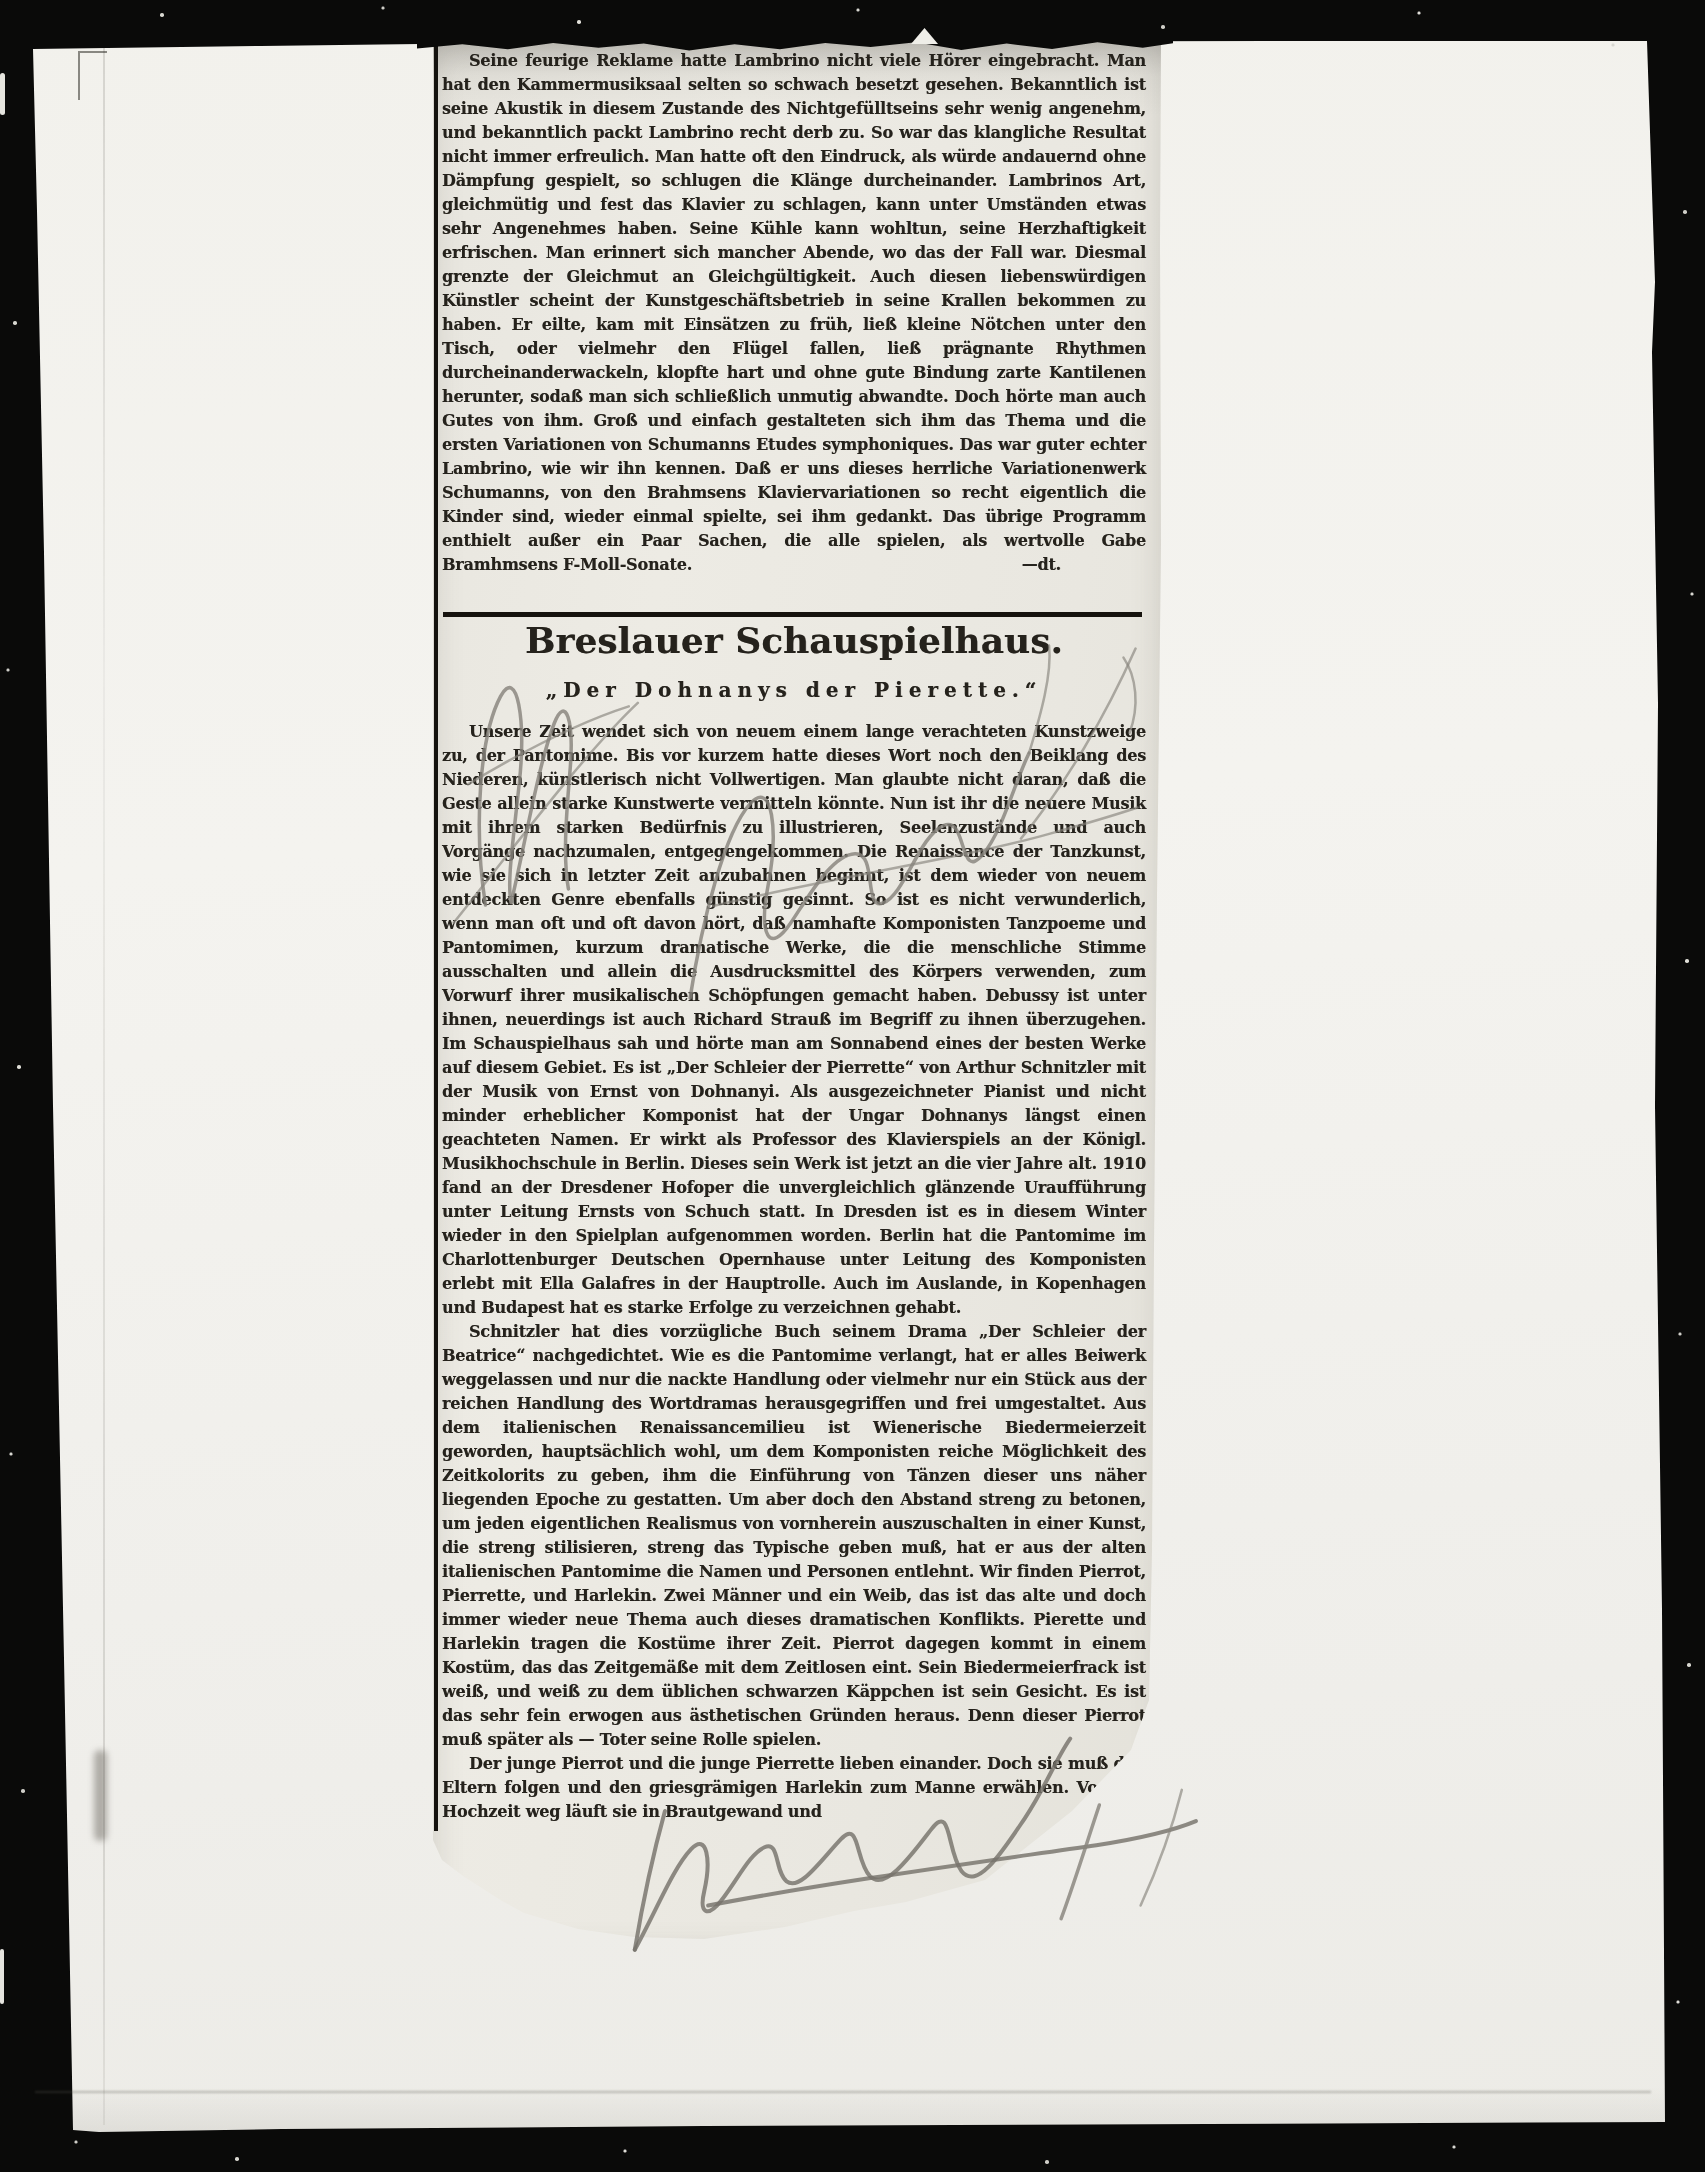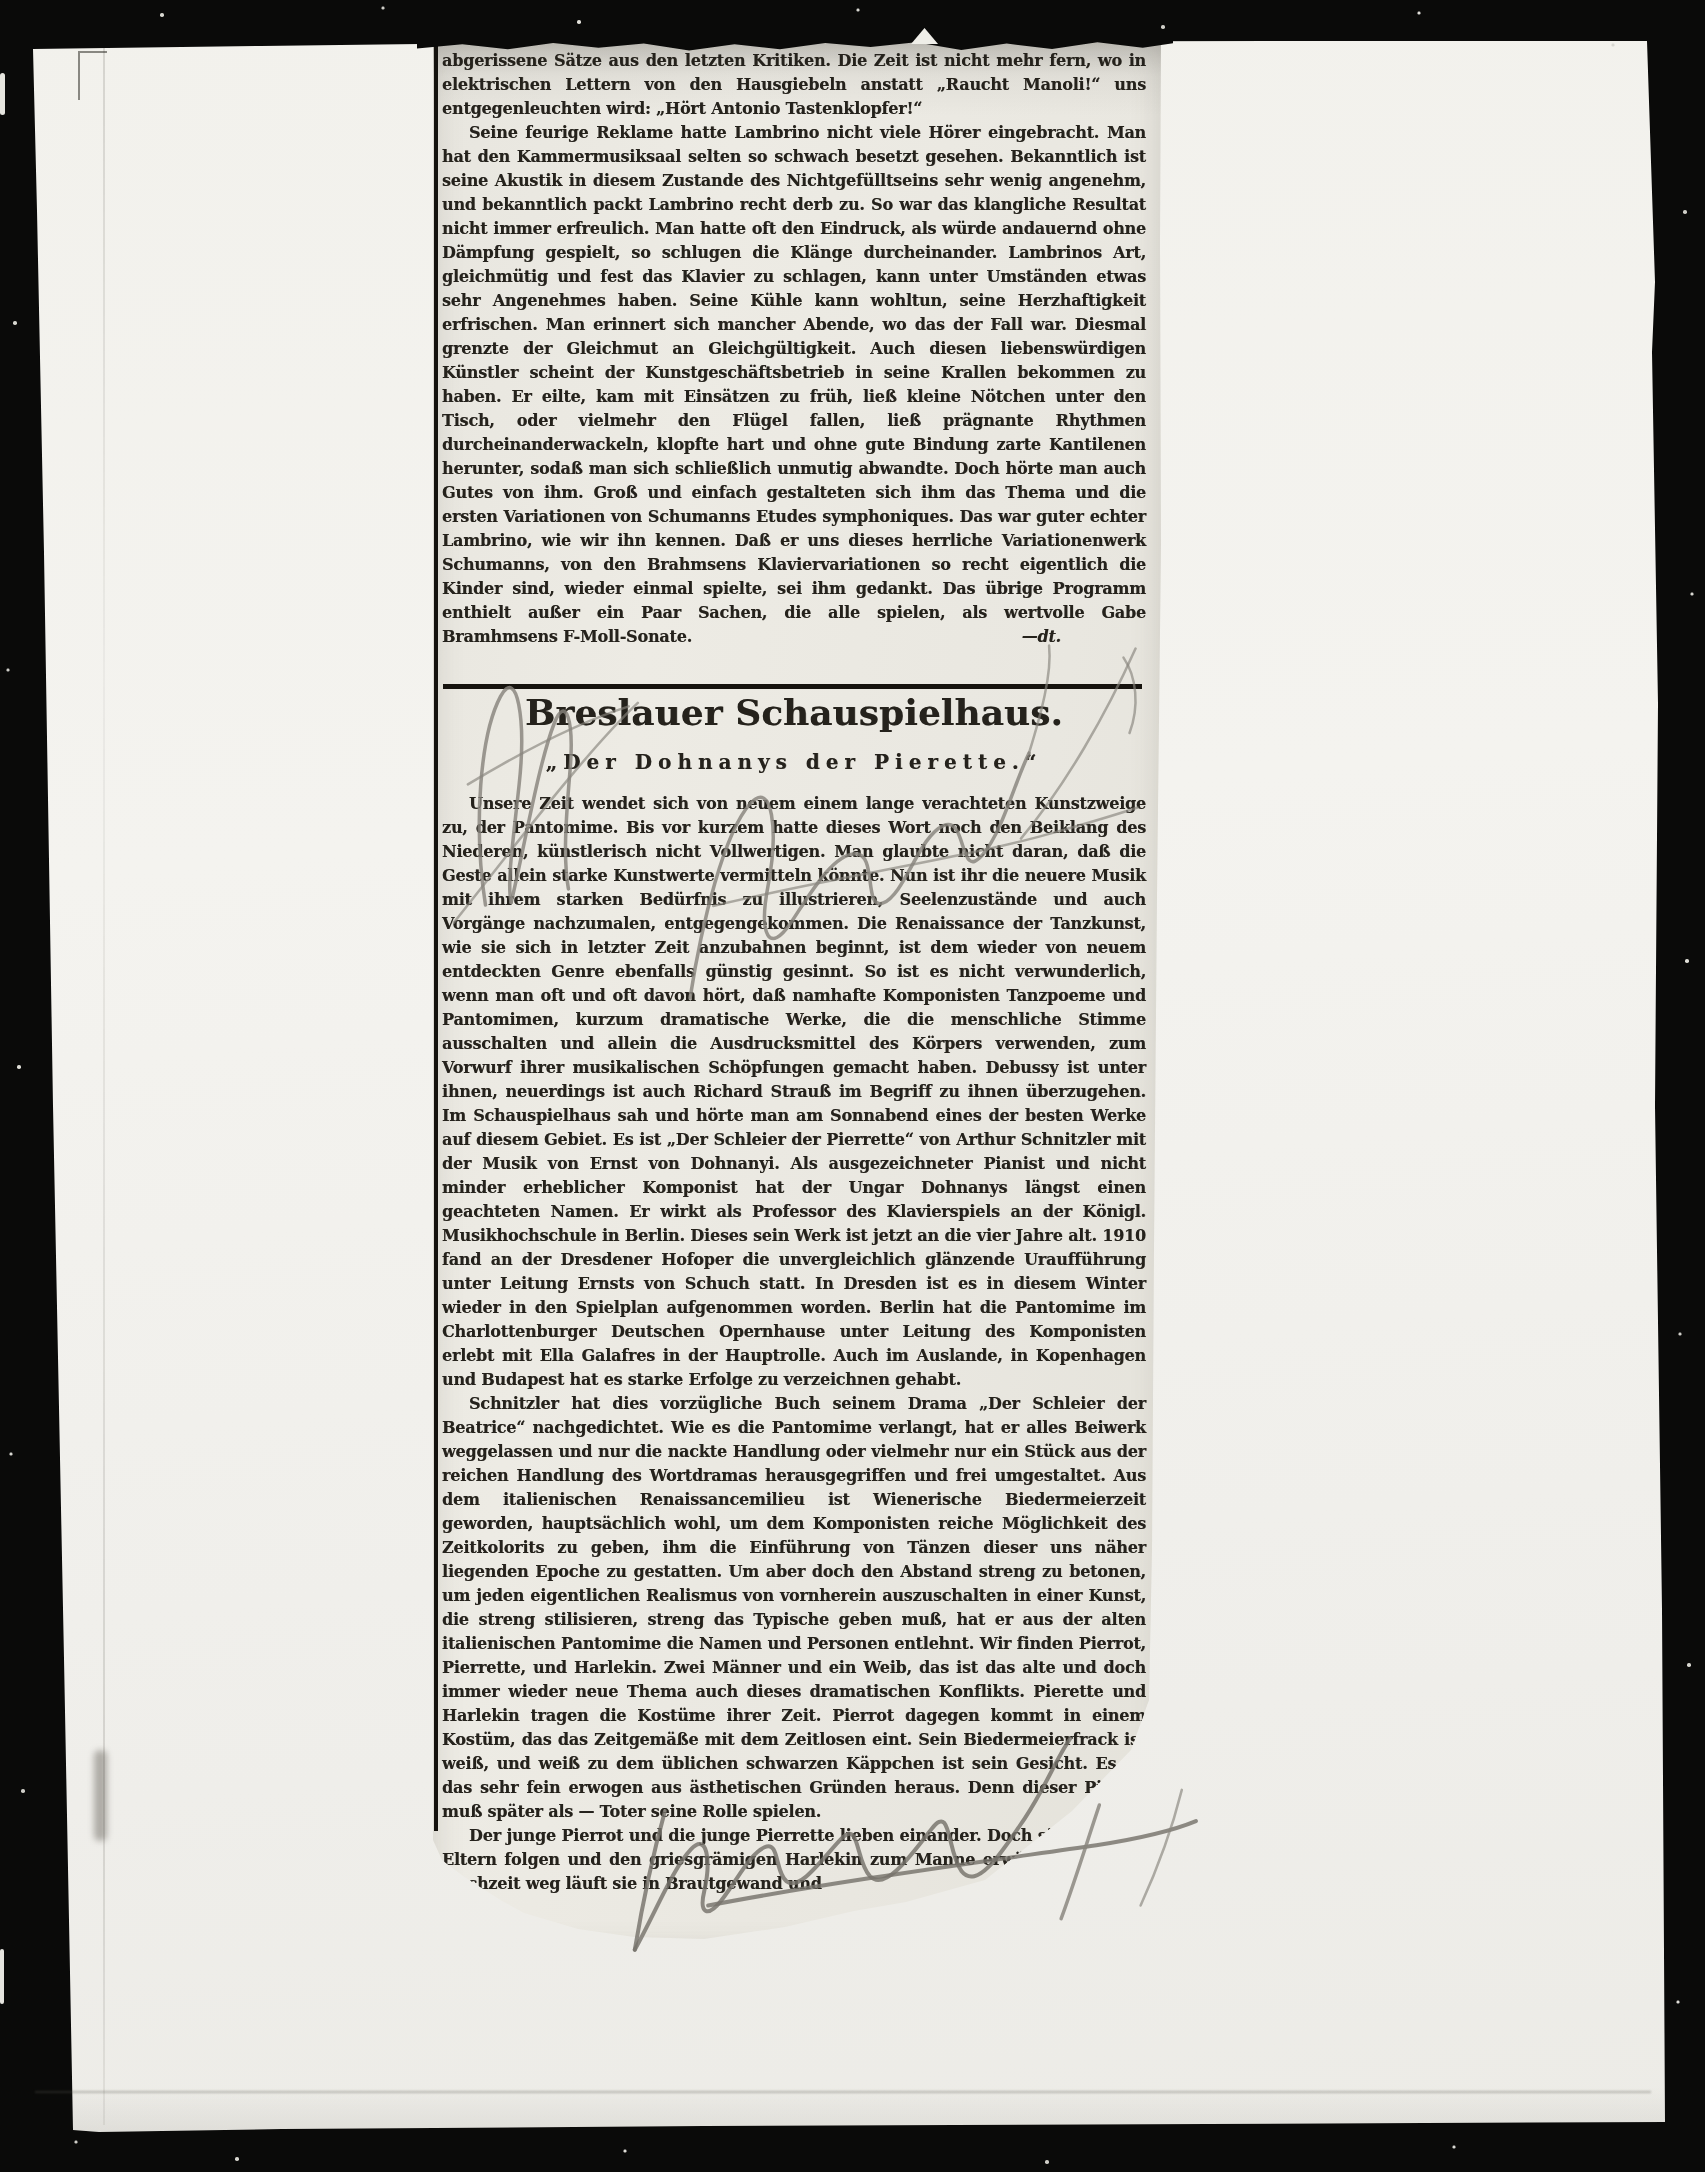--- a/index.html
+++ b/index.html
@@ -44,21 +44,21 @@
       60% 65%,54% 35%,48% 80%,42% 45%,36% 90%,30% 40%,24% 70%,18% 35%,12% 80%,6% 45%,0 75%);}
   .notch{position:absolute;left:911px;top:28px;width:27px;height:16px;z-index:4;background:#efeee8;
     clip-path:polygon(50% 0,100% 100%,0 100%);}
 
   
   .textcol{position:absolute;left:9px;top:8px;width:704px;color:#25221c;
     font-size:16px;line-height:24px;font-weight:700;text-align:justify;letter-spacing:-0.2px;
     text-shadow:0.3px 0.3px 0.5px rgba(40,36,30,0.5);}
   .textcol p{margin:0;text-indent:27px;}
   .textcol p.cont{text-indent:0;}
-  .byline{text-align:right;padding-right:85px;margin-top:-24px;height:24px;font-style:italic;}
+  .byline{text-align:right;padding-right:85px;margin-top:-24px;height:24px;}
   .rule-sep{height:5px;background:#16130e;margin:35px 4px 0 1px;}
   .headline{text-align:center;font-size:36px;line-height:34px;margin-top:6px;font-weight:700;
     letter-spacing:0;text-indent:0;}
   .subtitle{text-align:center;font-size:20px;line-height:24px;margin-top:21px;margin-bottom:18px;
     letter-spacing:6px;text-indent:0;}
 
   
   svg.handwriting{position:absolute;left:0;top:0;z-index:6;pointer-events:none;}
   .pencil{fill:none;stroke:#87847c;stroke-width:7;stroke-linecap:round;stroke-linejoin:round;opacity:0.82;}
   .pencil.thin{stroke-width:5;opacity:0.65;}
@@ -85,21 +85,20 @@
   <div class="smudge"></div>
   <div class="corner-mark"></div>
   <div class="bottom-edge-line"></div>
   <div class="sliver s1"></div>
   <div class="sliver s2"></div>
 
   <div class="clipping">
     <div class="col-rule"></div>
 
     <div class="textcol">
-      <p class="cont">abgerissene Sätze aus den letzten Kritiken. Die Zeit ist nicht mehr fern, wo in elektrischen Lettern von den Hausgiebeln anstatt „Raucht Manoli!“ uns entgegenleuchten wird: „Hört Antonio Tastenklopfer!“</p>
       <p>Seine feurige Reklame hatte Lambrino nicht viele Hörer eingebracht. Man hat den Kammermusiksaal selten so schwach besetzt gesehen. Bekanntlich ist seine Akustik in diesem Zustande des Nichtgefülltseins sehr wenig angenehm, und bekanntlich packt Lambrino recht derb zu. So war das klangliche Resultat nicht immer erfreulich. Man hatte oft den Eindruck, als würde andauernd ohne Dämpfung gespielt, so schlugen die Klänge durcheinander. Lambrinos Art, gleichmütig und fest das Klavier zu schlagen, kann unter Umständen etwas sehr Angenehmes haben. Seine Kühle kann wohltun, seine Herzhaftigkeit erfrischen. Man erinnert sich mancher Abende, wo das der Fall war. Diesmal grenzte der Gleichmut an Gleichgültigkeit. Auch diesen liebenswürdigen Künstler scheint der Kunstgeschäftsbetrieb in seine Krallen bekommen zu haben. Er eilte, kam mit Einsätzen zu früh, ließ kleine Nötchen unter den Tisch, oder vielmehr den Flügel fallen, ließ prägnante Rhythmen durcheinanderwackeln, klopfte hart und ohne gute Bindung zarte Kantilenen herunter, sodaß man sich schließlich unmutig abwandte. Doch hörte man auch Gutes von ihm. Groß und einfach gestalteten sich ihm das Thema und die ersten Variationen von Schumanns Etudes symphoniques. Das war guter echter Lambrino, wie wir ihn kennen. Daß er uns dieses herrliche Variationenwerk Schumanns, von den Brahmsens Klaviervariationen so recht eigentlich die Kinder sind, wieder einmal spielte, sei ihm gedankt. Das übrige Programm enthielt außer ein Paar Sachen, die alle spielen, als wertvolle Gabe Bramhmsens F-Moll-Sonate.</p>
       <div class="byline">—dt.</div>
 
       <div class="rule-sep"></div>
 
       <div class="headline">Breslauer Schauspielhaus.</div>
       <div class="subtitle">„Der Dohnanys der Pierette.“</div>
 
       <p>Unsere Zeit wendet sich von neuem einem lange verachteten Kunstzweige zu, der Pantomime. Bis vor kurzem hatte dieses Wort noch den Beiklang des Niederen, künstlerisch nicht Vollwertigen. Man glaubte nicht daran, daß die Geste allein starke Kunstwerte vermitteln könnte. Nun ist ihr die neuere Musik mit ihrem starken Bedürfnis zu illustrieren, Seelenzustände und auch Vorgänge nachzumalen, entgegengekommen. Die Renaissance der Tanzkunst, wie sie sich in letzter Zeit anzubahnen beginnt, ist dem wieder von neuem entdeckten Genre ebenfalls günstig gesinnt. So ist es nicht verwunderlich, wenn man oft und oft davon hört, daß namhafte Komponisten Tanzpoeme und Pantomimen, kurzum dramatische Werke, die die menschliche Stimme ausschalten und allein die Ausdrucksmittel des Körpers verwenden, zum Vorwurf ihrer musikalischen Schöpfungen gemacht haben. Debussy ist unter ihnen, neuerdings ist auch Richard Strauß im Begriff zu ihnen überzugehen. Im Schauspielhaus sah und hörte man am Sonnabend eines der besten Werke auf diesem Gebiet. Es ist „Der Schleier der Pierrette“ von Arthur Schnitzler mit der Musik von Ernst von Dohnanyi. Als ausgezeichneter Pianist und nicht minder erheblicher Komponist hat der Ungar Dohnanys längst einen geachteten Namen. Er wirkt als Professor des Klavierspiels an der Königl. Musikhochschule in Berlin. Dieses sein Werk ist jetzt an die vier Jahre alt. 1910 fand an der Dresdener Hofoper die unvergleichlich glänzende Uraufführung unter Leitung Ernsts von Schuch statt. In Dresden ist es in diesem Winter wieder in den Spielplan aufgenommen worden. Berlin hat die Pantomime im Charlottenburger Deutschen Opernhause unter Leitung des Komponisten erlebt mit Ella Galafres in der Hauptrolle. Auch im Auslande, in Kopenhagen und Budapest hat es starke Erfolge zu verzeichnen gehabt.</p>
       <p>Schnitzler hat dies vorzügliche Buch seinem Drama „Der Schleier der Beatrice“ nachgedichtet. Wie es die Pantomime verlangt, hat er alles Beiwerk weggelassen und nur die nackte Handlung oder vielmehr nur ein Stück aus der reichen Handlung des Wortdramas herausgegriffen und frei umgestaltet. Aus dem italienischen Renaissancemilieu ist Wienerische Biedermeierzeit geworden, hauptsächlich wohl, um dem Komponisten reiche Möglichkeit des Zeitkolorits zu geben, ihm die Einführung von Tänzen dieser uns näher liegenden Epoche zu gestatten. Um aber doch den Abstand streng zu betonen, um jeden eigentlichen Realismus von vornherein auszuschalten in einer Kunst, die streng stilisieren, streng das Typische geben muß, hat er aus der alten italienischen Pantomime die Namen und Personen entlehnt. Wir finden Pierrot, Pierrette, und Harlekin. Zwei Männer und ein Weib, das ist das alte und doch immer wieder neue Thema auch dieses dramatischen Konflikts. Pierette und Harlekin tragen die Kostüme ihrer Zeit. Pierrot dagegen kommt in einem Kostüm, das das Zeitgemäße mit dem Zeitlosen eint. Sein Biedermeierfrack ist weiß, und weiß zu dem üblichen schwarzen Käppchen ist sein Gesicht. Es ist das sehr fein erwogen aus ästhetischen Gründen heraus. Denn dieser Pierrot muß später als — Toter seine Rolle spielen.</p>

